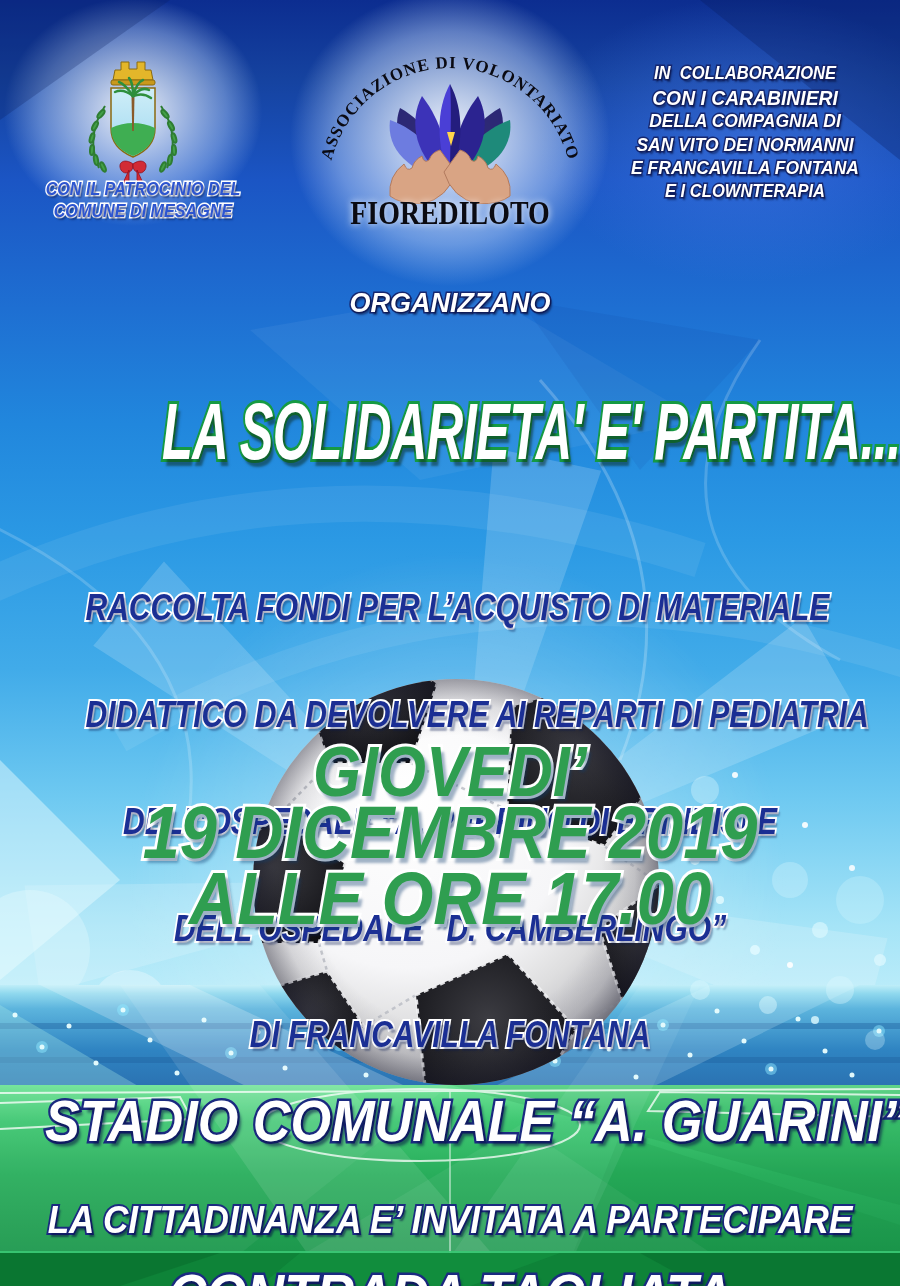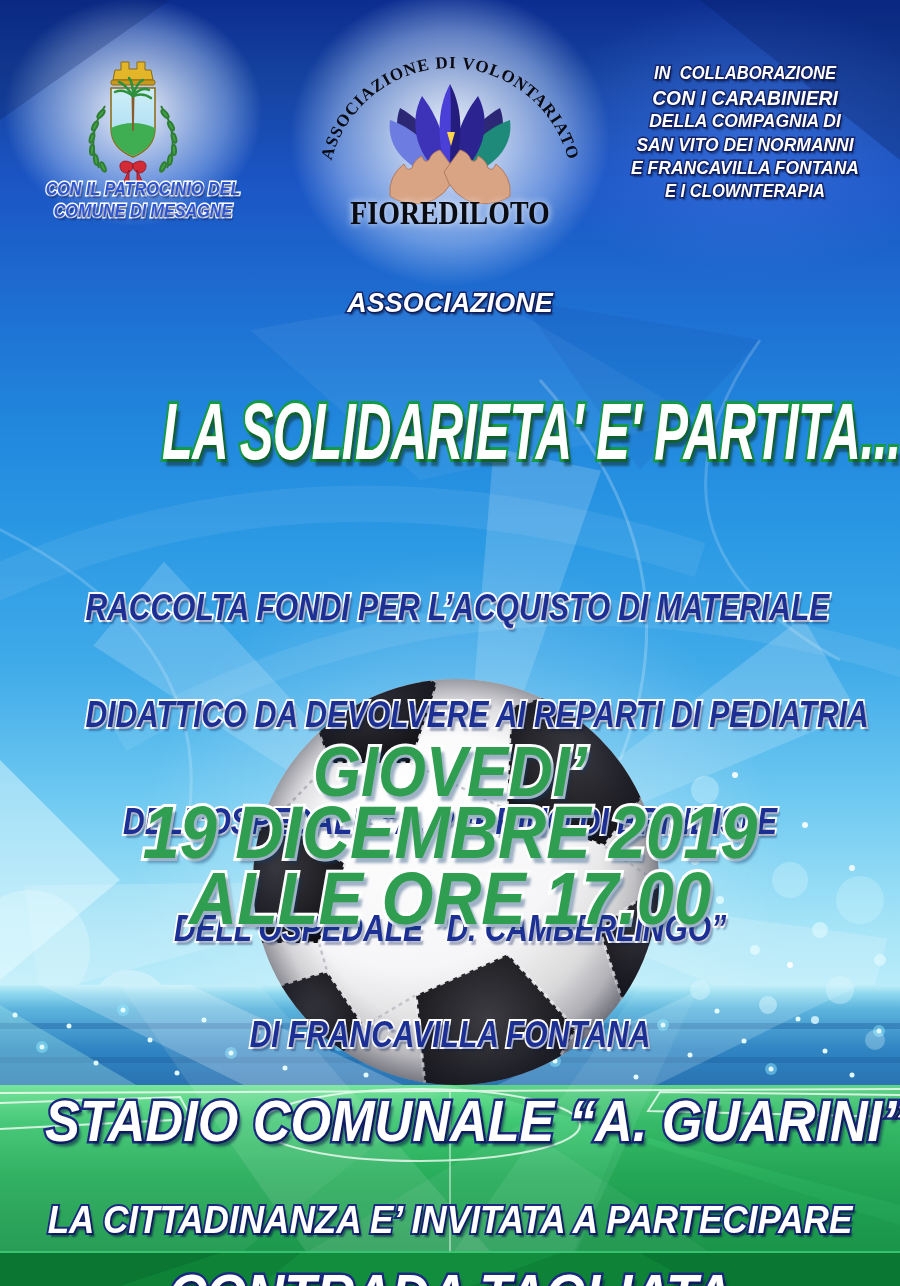--- a/index.html
+++ b/index.html
@@ -324,21 +324,21 @@
 
   <div class="abs collab it white-navy">
     <div class="ln c0">IN  COLLABORAZIONE</div>
     <div class="ln c1">CON I CARABINIERI</div>
     <div class="ln c2">DELLA COMPAGNIA DI</div>
     <div class="ln c3">SAN VITO DEI NORMANNI</div>
     <div class="ln c4">E FRANCAVILLA FONTANA</div>
     <div class="ln c5">E I CLOWNTERAPIA</div>
   </div>
 
-  <div class="abs ctr organizzano it white-navy">ASSOCIAZIONE</div>
+  <div class="abs ctr organizzano it white-navy">ORGANIZZANO</div>
 
   <div class="abs ctr main-title it title-style">LA SOLIDARIETA' E' PARTITA...</div>
 
   <div class="abs ctr desc it navy-white">
     <div class="ln">RACCOLTA FONDI PER L’ACQUISTO DI MATERIALE</div>
     <div class="ln">DIDATTICO DA DEVOLVERE AI REPARTI DI PEDIATRIA</div>
     <div class="ln">DELL’OSPEDALE “A. PERRINO DI BRINDISI E</div>
     <div class="ln">DELL’OSPEDALE ”D. CAMBERLINGO”</div>
     <div class="ln">DI FRANCAVILLA FONTANA</div>
   </div>

